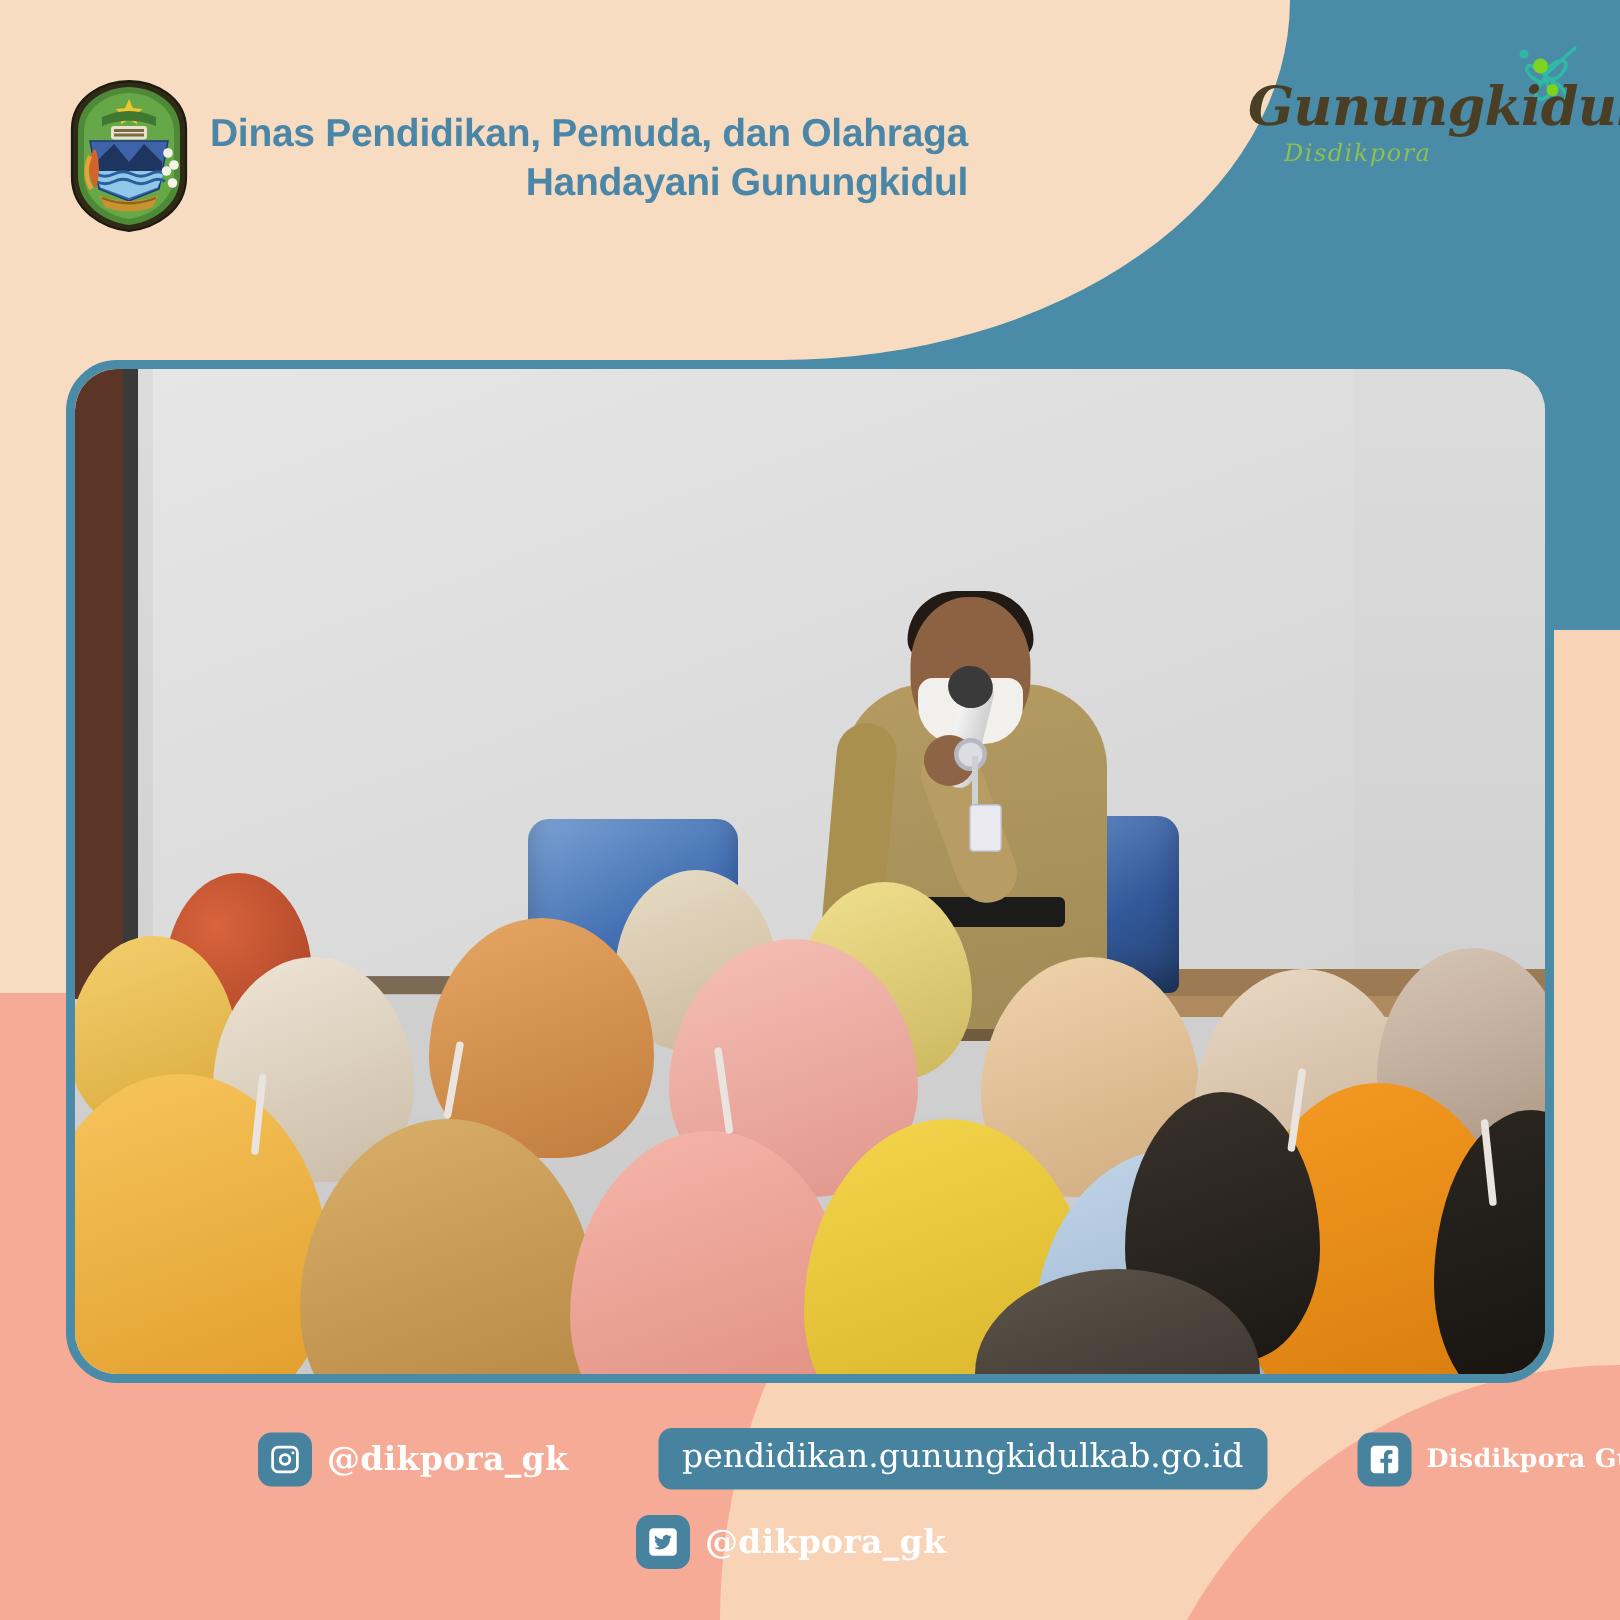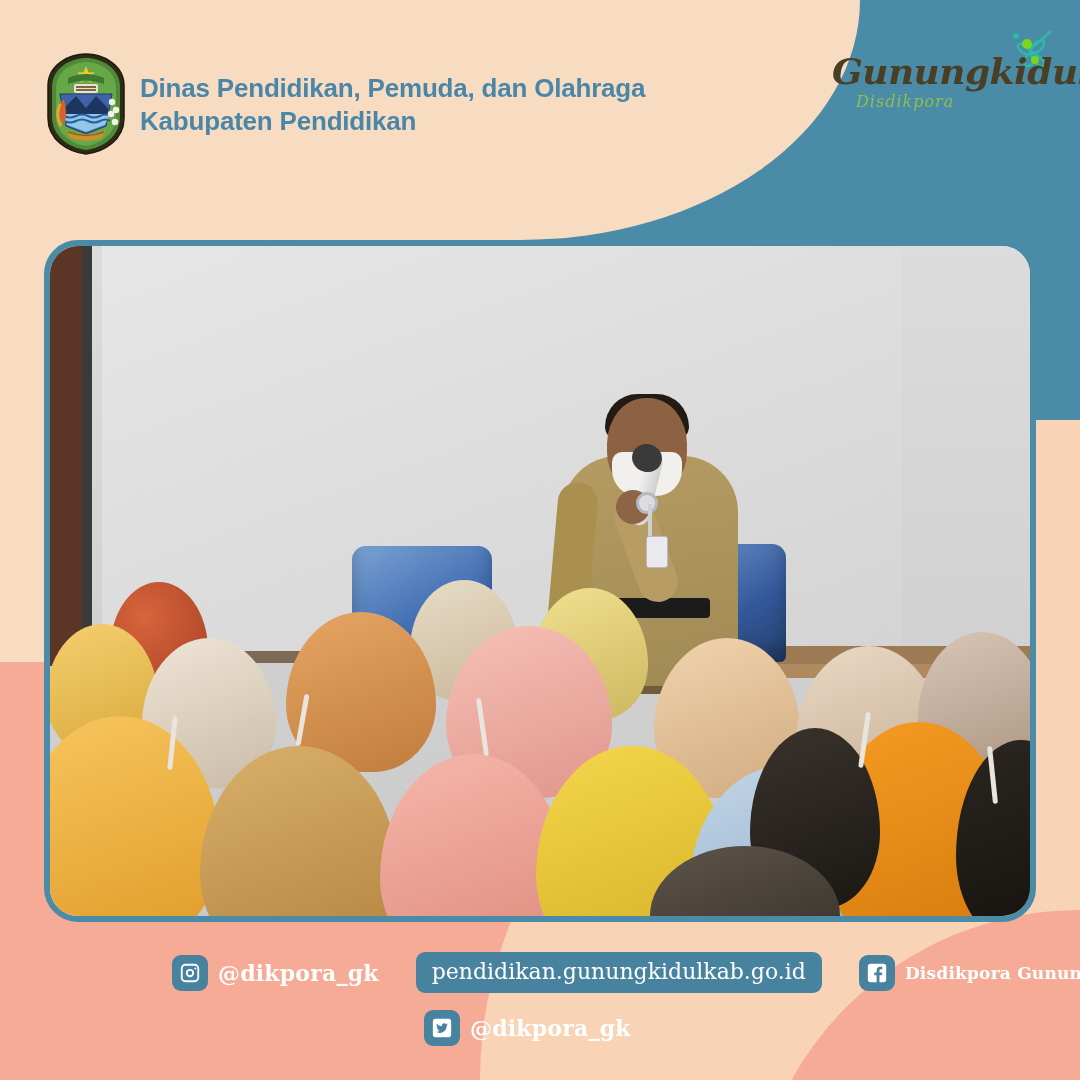--- a/index.html
+++ b/index.html
@@ -54,21 +54,21 @@
   }
   
   .bg-salmon-wedge {
     position:absolute; right:0; bottom:-160px; width:330px; height:330px;
     background:#f5ab96;
     border-top-left-radius:100% 100%;
   }
 
   
   #header {
-    position:absolute; left:0; top:0; width:1080px; height:200px; z-index:5;
+    position:absolute; left:0; top:0; width:1080px; height:200px; z-index:5;text-align:right;
   }
   .crest {
     position:absolute; left:44px; top:52px; width:84px; height:104px;
   }
   .brand-text {
     position:absolute; left:140px; top:72px;
     color:#4a86a8; font-weight:bold; font-size:26px; line-height:1.28;
     letter-spacing:-0.2px;
   }
   .brand-line { display:block; white-space:nowrap; }
@@ -188,21 +188,21 @@
 
   .f-text {
     color:#ffffff; font-family:"DejaVu Serif", serif; font-weight:bold;
     font-size:22px; letter-spacing:.2px; white-space:nowrap;
   }
   .f-text.small { font-size:17px; }
 
   .url-pill {
     background:#47839f; color:#ffffff; border-radius:9px;
     padding:7px 16px 9px; font-family:"DejaVu Serif", serif;
-    font-size:22px; white-space:nowrap; margin:0 3px;
+    font-size:22px; white-space:nowrap; margin:0 26px;
   }
   .gap { width:14px; }
 </style>
 </head>
 <body>
 
 <div id="bg">
   <div class="bg-blue"></div>
   <div class="bg-peach-top"></div>
   <div class="bg-peach-top2"></div>
@@ -236,21 +236,21 @@
         <circle cx="72" cy="58" r="3.2"></circle>
       <circle cx="67" cy="62" r="3.2"></circle>
         <circle cx="71" cy="70" r="3.2"></circle>
     </g>
     <path d="M22 78 q20 8 40 0 l-4 8 q-16 6 -32 0 Z" fill="#c8922f"></path>
     <path d="M24 80 q18 7 36 0" stroke="#8d6320" stroke-width="1.6" fill="none"></path>
   </svg>
 
   <div class="brand-text">
     <span class="brand-line">Dinas Pendidikan, Pemuda, dan Olahraga</span>
-    <span class="brand-line">Kabupaten Pendidikan</span>
+    <span class="brand-line">Handayani Gunungkidul</span>
   </div>
 
   <div class="gk-logo">
     <svg class="gk-orn" viewBox="0 0 66 66">
       <g fill="none" stroke="#2fb9a3" stroke-width="2.4" stroke-linecap="round">
         <path d="M34 34 C22 22 18 30 26 36 C32 41 40 38 34 34 Z"></path>
         <path d="M34 32 C44 20 52 24 46 32 C41 39 32 38 34 32 Z"></path>
         <path d="M34 36 C24 46 28 54 36 48 C42 43 40 36 34 36 Z"></path>
         <path d="M36 36 C48 42 52 52 44 50 C38 48 34 40 36 36 Z"></path>
         <path d="M34 34 L54 16"></path>

